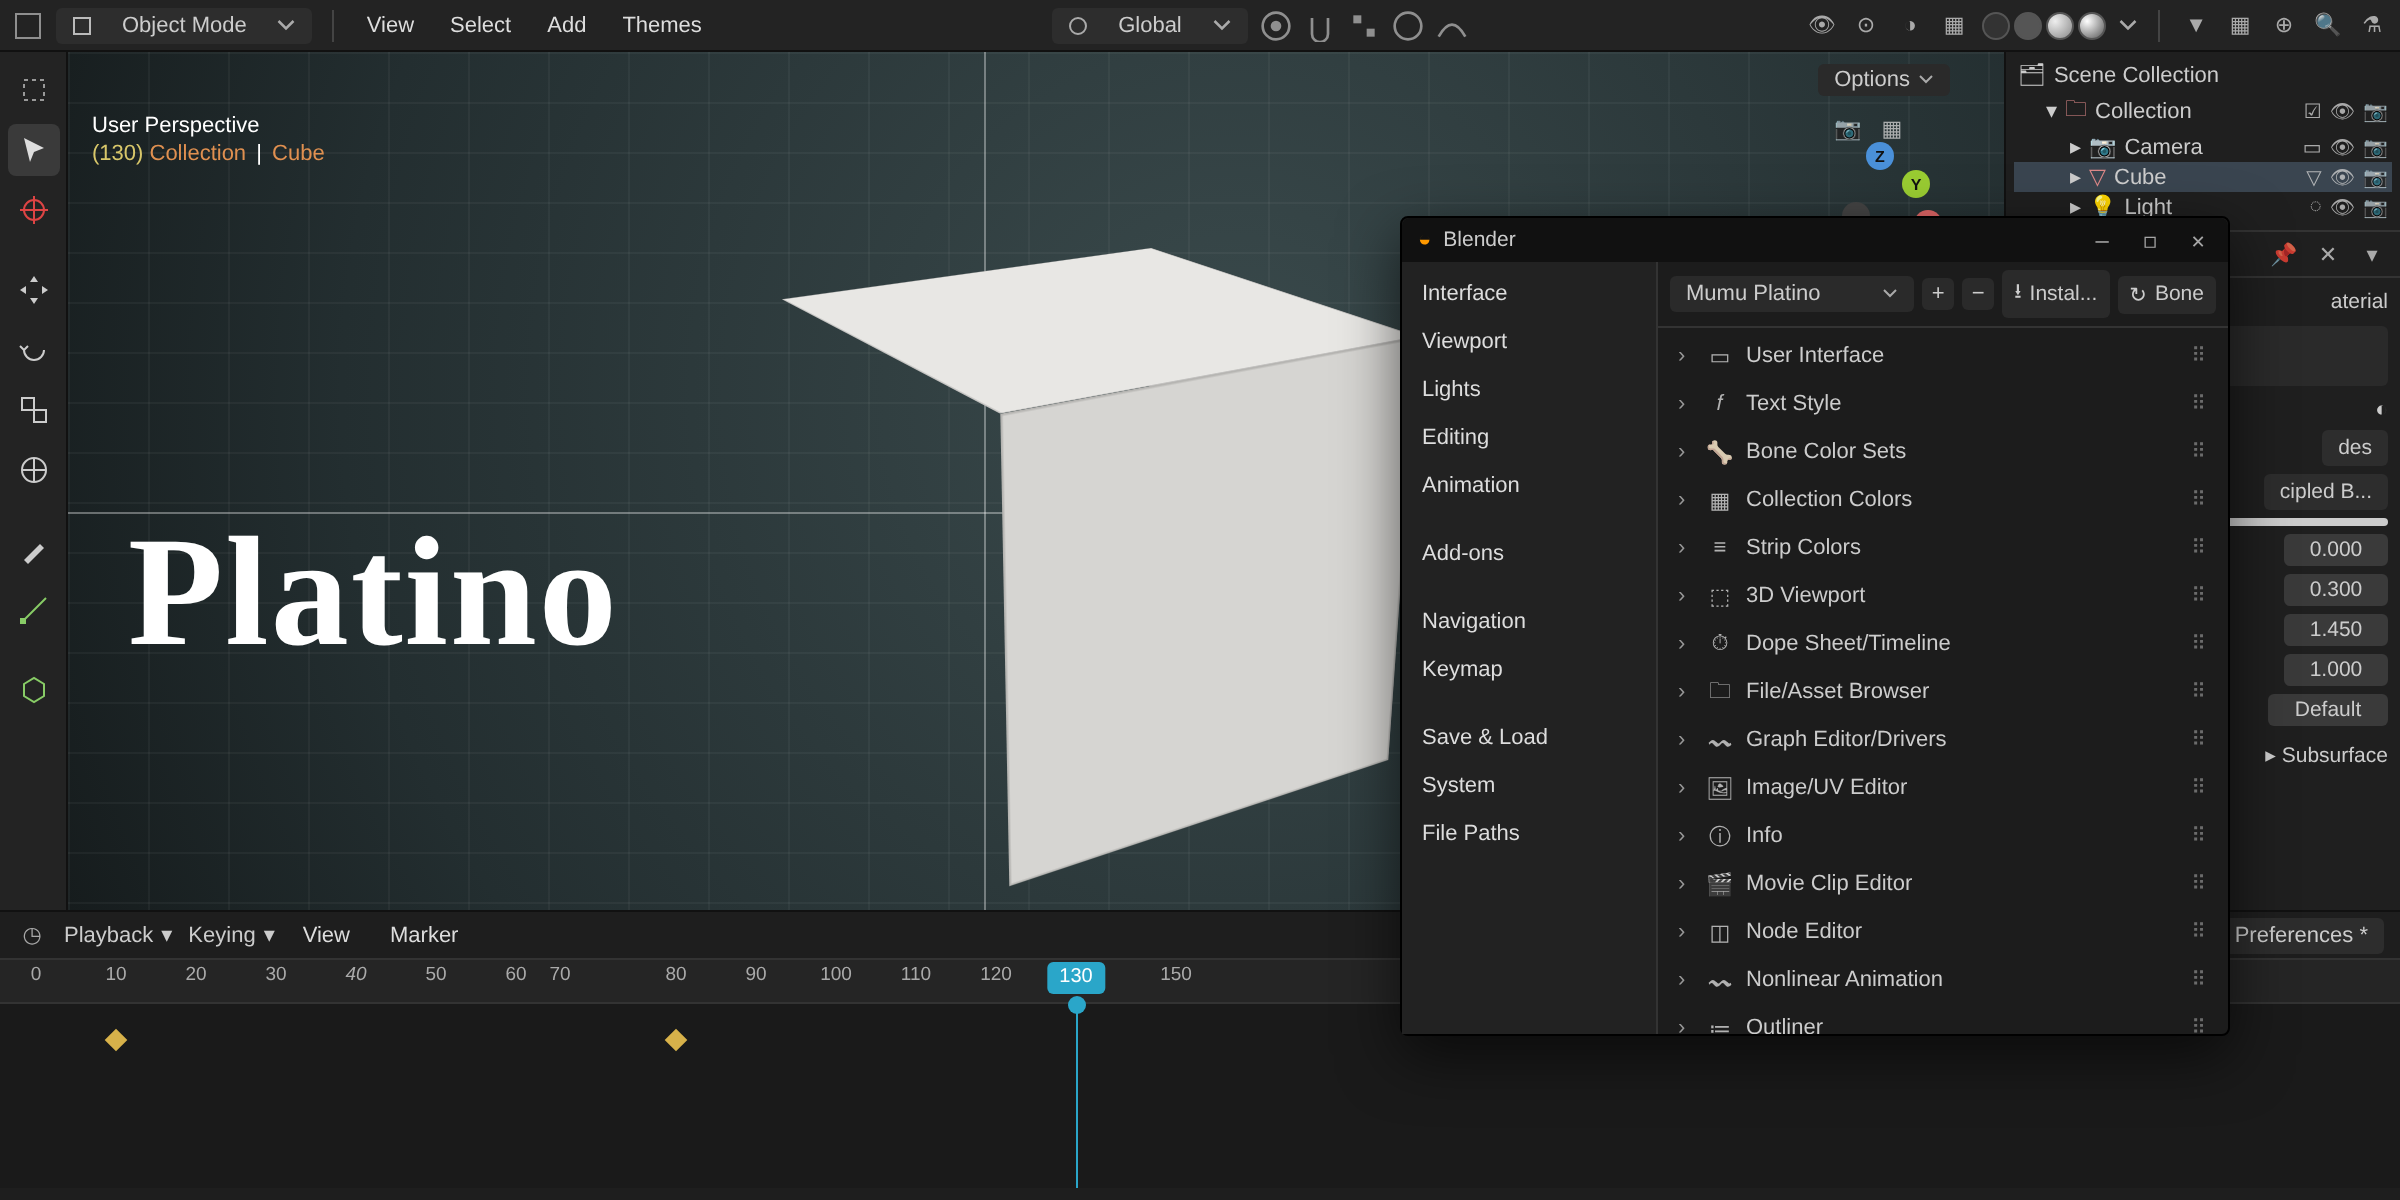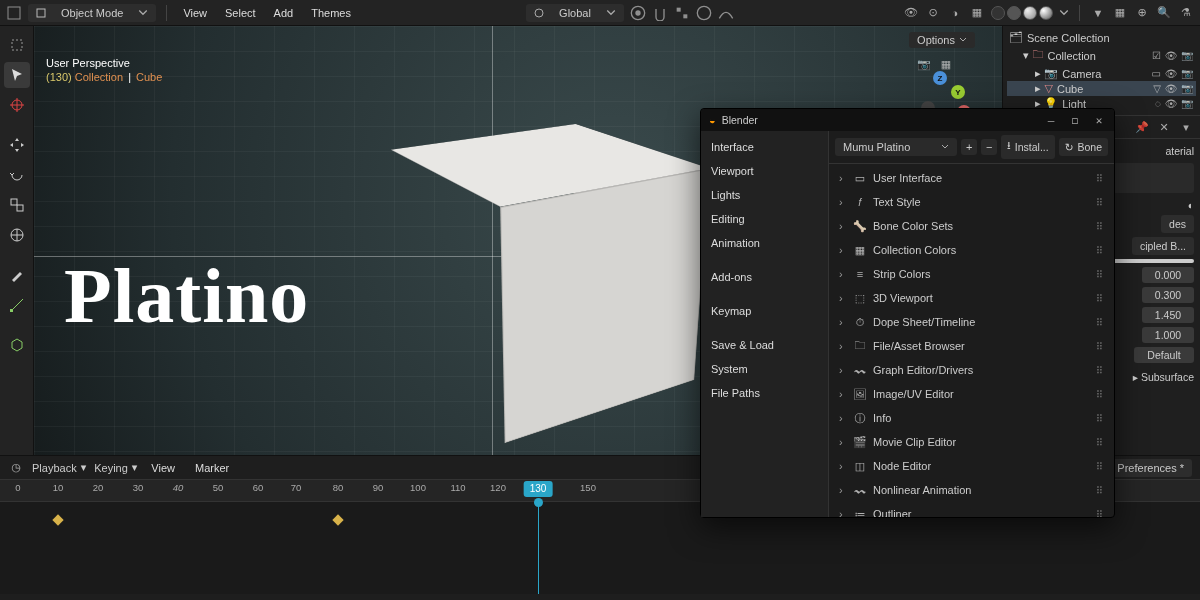--- a/index.html
+++ b/index.html
@@ -413,20 +413,21 @@
     <div class="prefs-body">
       <div class="prefs-nav" id="prefs-nav">
           <div class="nitem">Interface</div>
           <div class="nitem">Viewport</div>
           <div class="nitem">Lights</div>
           <div class="nitem">Editing</div>
           <div class="nitem">Animation</div>
           <div class="ngap"></div>
           <div class="nitem">Add-ons</div>
           <div class="ngap"></div>
+          <div class="nitem">Navigation</div>
           <div class="nitem">Keymap</div>
           <div class="ngap"></div>
           <div class="nitem">Save &amp; Load</div>
           <div class="nitem">System</div>
           <div class="nitem">File Paths</div>
           <div class="ngap"></div>
         </div>
       <div class="prefs-main">
         <div class="prefs-toolbar">
           <div class="pf-drop">
@@ -571,21 +572,21 @@
       </div>
     </div>
     <div class="tl-ruler" id="tlruler">
         <span class="tick" style="left: 18px;">0</span>
         <span class="tick" style="left: 58px;">10</span>
         <span class="tick" style="left: 98px;">20</span>
         <span class="tick" style="left: 138px;">30</span>
         <span class="tick" style="left: 178px; font-style: italic;">40</span>
         <span class="tick" style="left: 218px;">50</span>
         <span class="tick" style="left: 258px;">60</span>
-        <span class="tick" style="left: 296px;">70</span>
+        <span class="tick" style="left: 280px;">70</span>
         <span class="tick" style="left: 338px;">80</span>
         <span class="tick" style="left: 378px;">90</span>
         <span class="tick" style="left: 418px;">100</span>
         <span class="tick" style="left: 458px;">110</span>
         <span class="tick" style="left: 498px;">120</span>
         <span class="tick" style="left: 538px;">130</span>
         <span class="tick" style="left: 610px; margin-top: 36px;">140</span>
         <span class="tick" style="left: 588px;">150</span>
         <div class="cur-frame" style="left: 538px;">130</div>
       </div>

